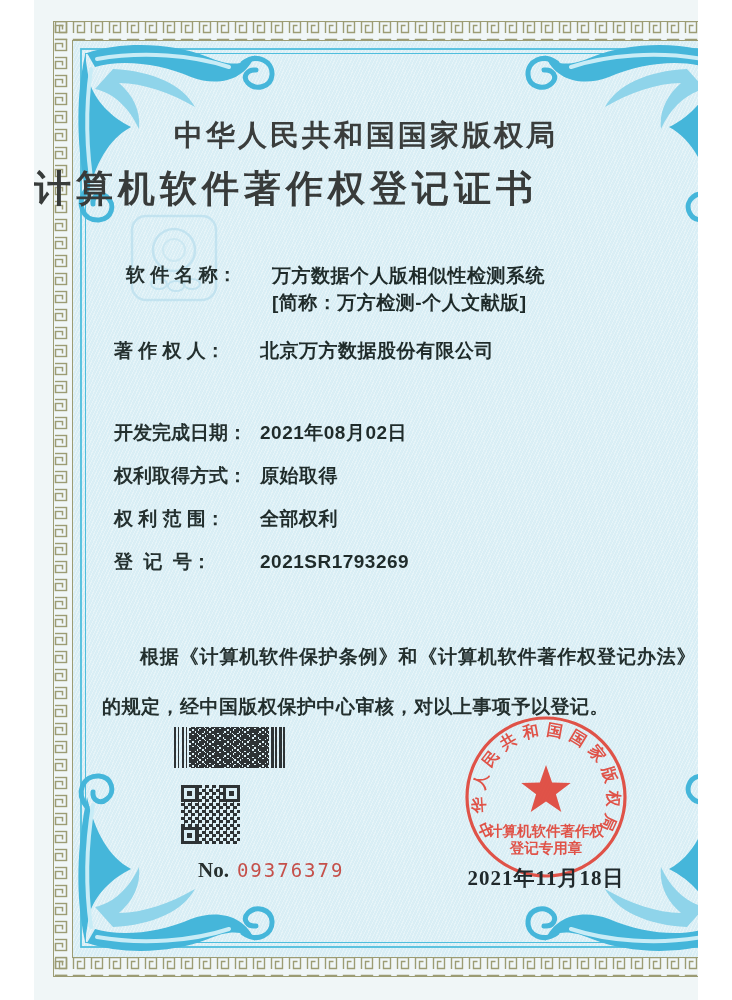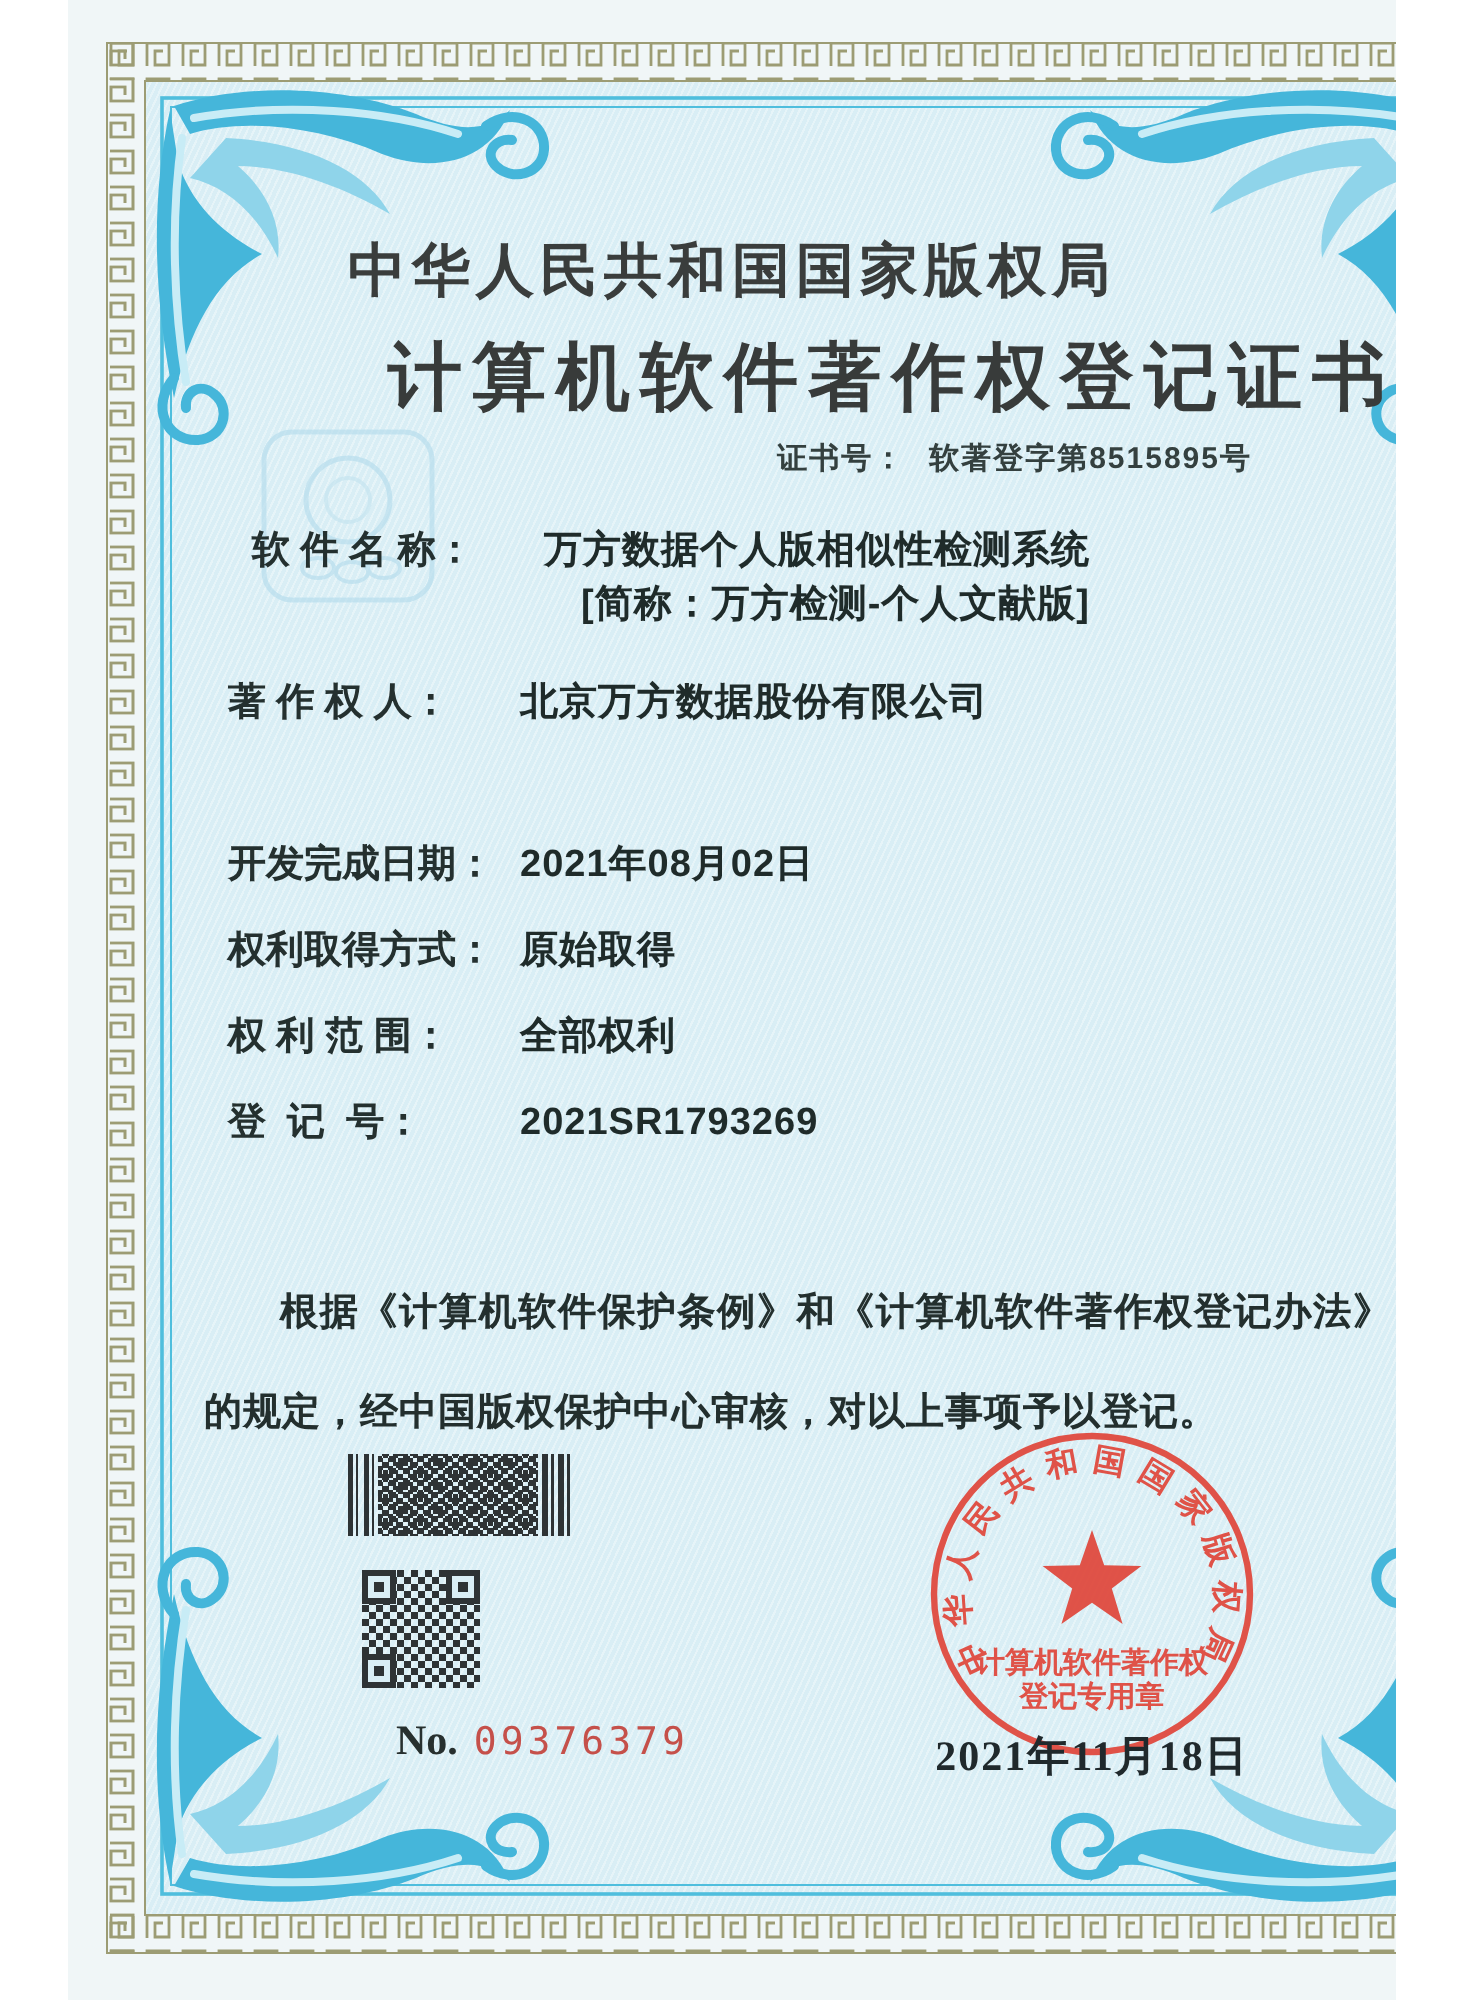--- a/index.html
+++ b/index.html
@@ -20,32 +20,32 @@
   .wm-svg { left:92px; top:212px; opacity:0.65; z-index:1; }
 
   
   .authority {
     position:absolute; top:116px; left:0; width:100%;
     text-align:center; font-family:"Liberation Serif", serif;
     font-size:29px; font-weight:700; letter-spacing:3px; color:#3a3d3c;
   }
   .cert-title {
     position:absolute; top:164px; left:0; width:100%;
-    text-align:right; font-family:"Liberation Serif", serif;
-    font-size:37px; font-weight:700; letter-spacing:5px; color:#383b3a;padding-left:12px;
+    text-align:left; font-family:"Liberation Serif", serif;
+    font-size:37px; font-weight:700; letter-spacing:5px; color:#383b3a;
   }
   .cert-no-line {
     position:absolute; top:220px; right:72px;
     font-size:15px; font-weight:700; color:#34403f; letter-spacing:1px;
   }
   .cert-no-line .v { margin-left:12px; }
 
   .field-row { display:flex; align-items:flex-start; }
   .f-label { width:146px; flex:0 0 146px; font-size:19px; font-weight:700; color:#24302f; white-space:pre; }
-  .f-value { font-size:19px; font-weight:700; color:#1f2b2a; letter-spacing:0.5px;text-align:right; }
+  .f-value { font-size:19px; font-weight:700; color:#1f2b2a; letter-spacing:0.5px; }
 
   .software-block { position:absolute; left:68px; top:262px;margin-left:24px; }
   .software-block .f-value div { line-height:27px; }
   .owner-block { position:absolute; left:80px; top:338px; }
 
   .rows-block { position:absolute; left:80px; top:422px; }
   .rows-block .field-row { margin-bottom:22px; line-height:21px; }
 
   .statement {
     position:absolute; left:68px; top:632px; width:594px;
@@ -134,23 +134,20 @@
     <ellipse cx="50" cy="74" rx="8" ry="5" fill="none" stroke="#b5dded" stroke-width="2"></ellipse>
     <ellipse cx="66" cy="72" rx="8" ry="5" fill="none" stroke="#b5dded" stroke-width="2"></ellipse>
   </svg>
 
   <div class="content">
 
     <div class="authority">中华人民共和国国家版权局</div>
 
     <div class="cert-title">计算机软件著作权登记证书</div>
 
-    <div class="cert-no-line">
-      <span>证书号：</span><span class="v">软著登字第8515895号</span>
-    </div>
 
     <div class="software-block field-row">
       <div class="f-label">软 件 名 称：</div>
       <div class="f-value">
         <div>万方数据个人版相似性检测系统</div>
         <div>[简称：万方检测-个人文献版]</div>
       </div>
     </div>
 
     <div class="owner-block field-row">

